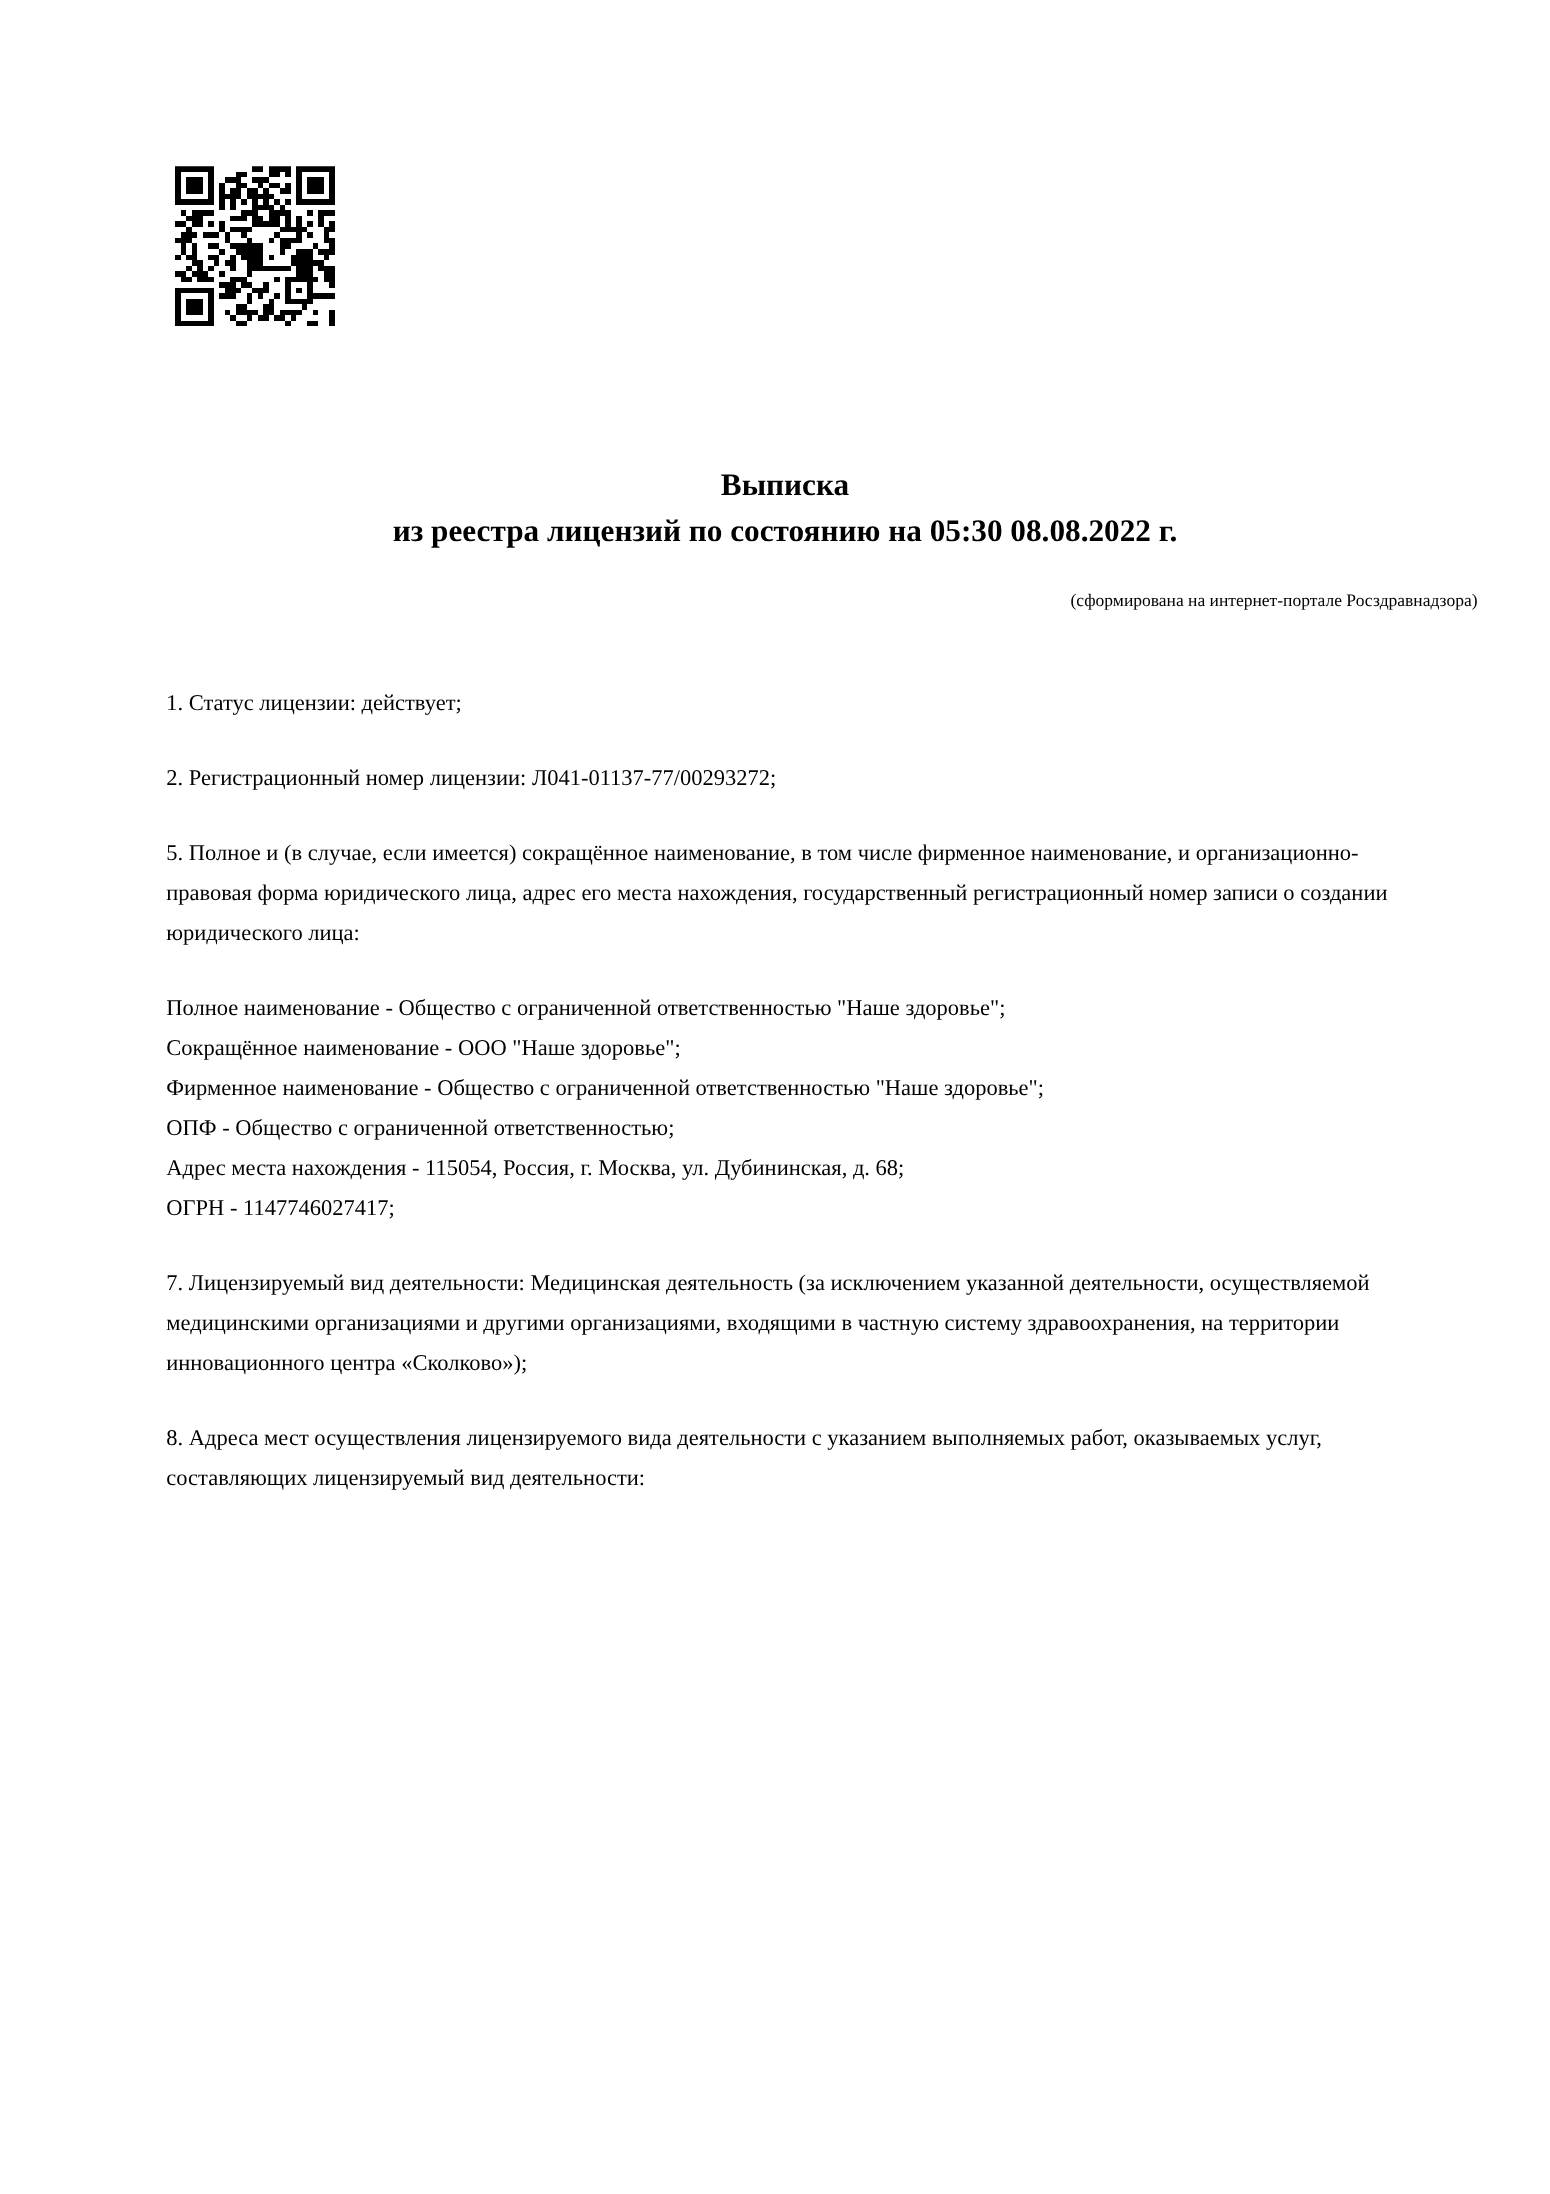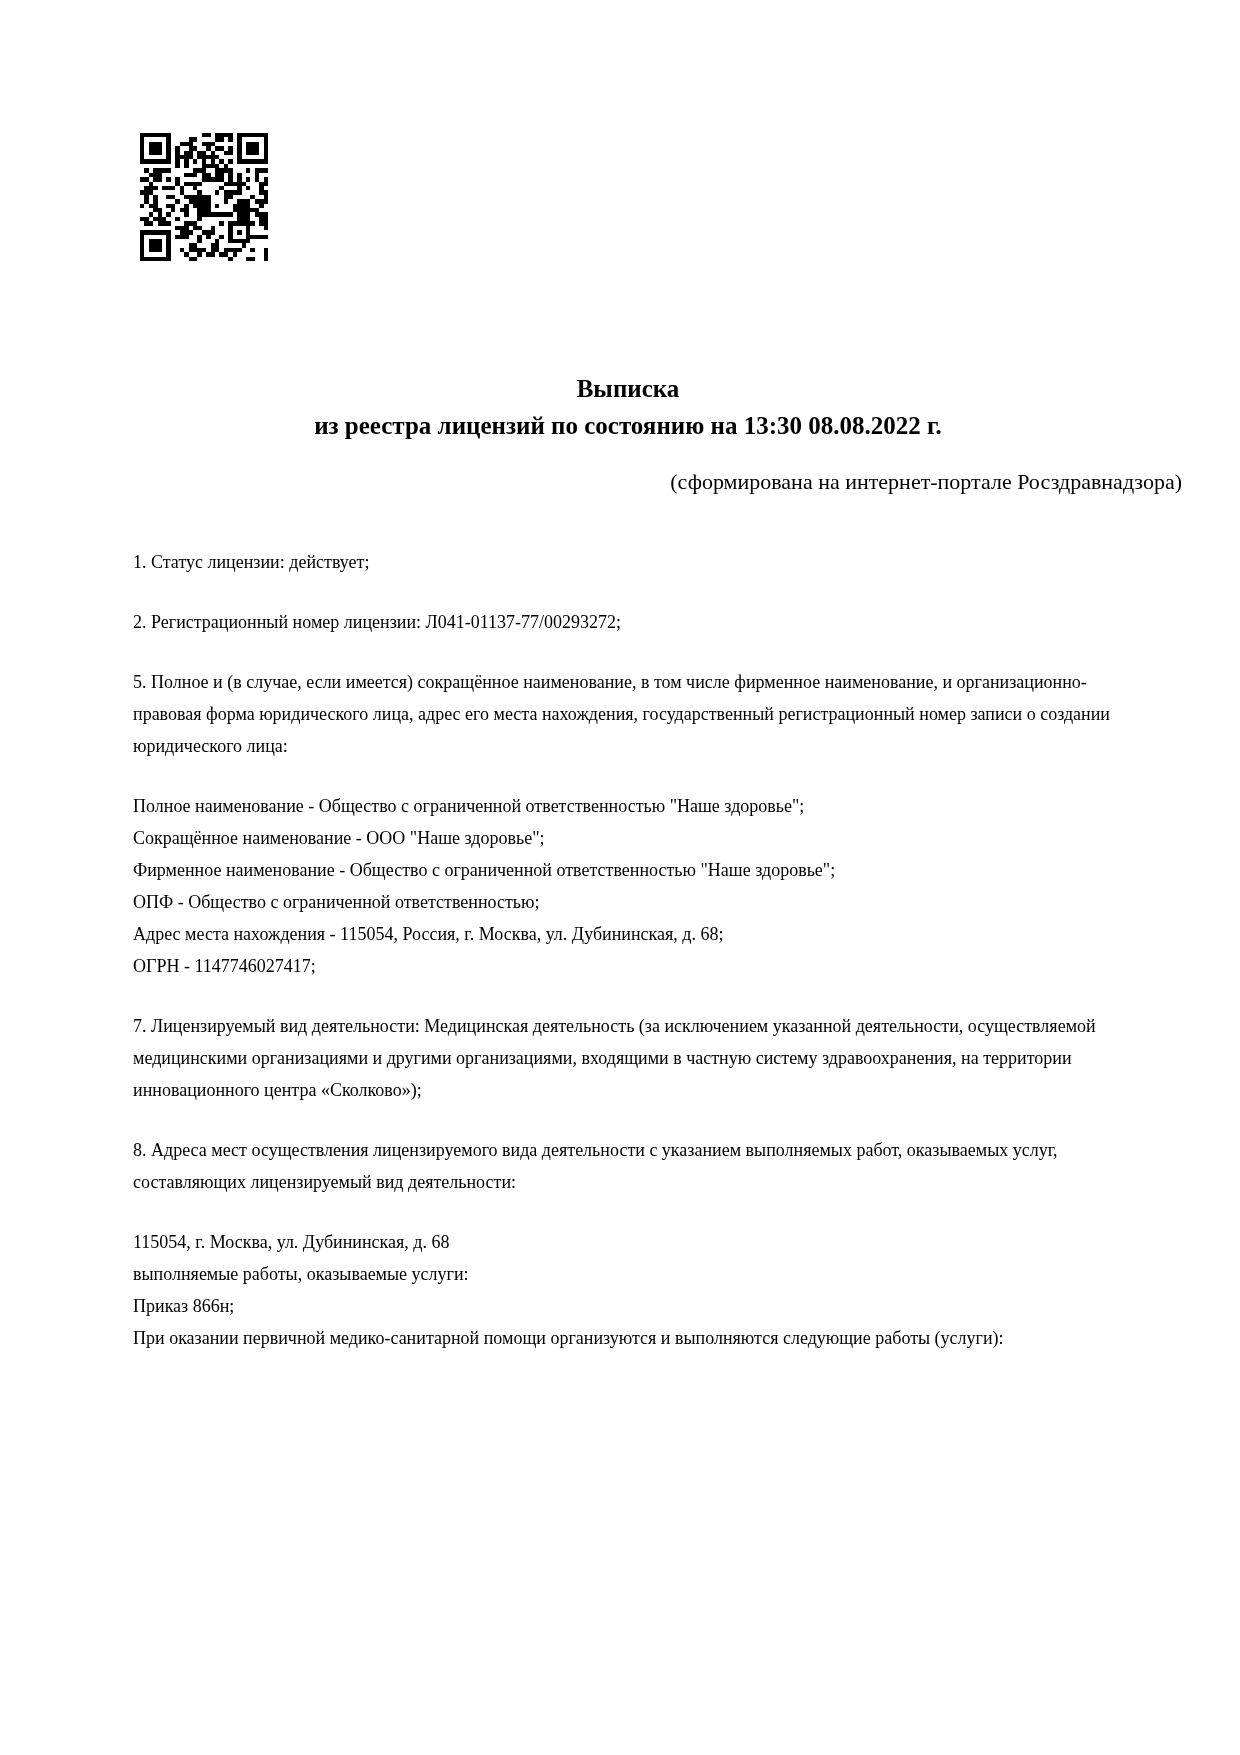--- a/index.html
+++ b/index.html
@@ -28,21 +28,21 @@
     width:990px;
     text-align:center;
     font-weight:bold;
     font-size:25px;
     line-height:37px;
   }
   .subtitle{
     position:absolute;
     top:438px;
     right:58px;
-    font-size:22px;
+    font-size:14px;
     line-height:22px;
     text-align:right;
   }
   .body-text{
     position:absolute;
     left:133px;top:513px;
     width:1005px;
     font-size:18px;
     line-height:32px;
   }
@@ -467,36 +467,32 @@
         <rect x="12" y="28" width="1" height="1"></rect>
         <rect x="20" y="28" width="1" height="1"></rect>
         <rect x="24" y="28" width="1" height="1"></rect>
         <rect x="25" y="28" width="1" height="1"></rect>
         <rect x="28" y="28" width="1" height="1"></rect>
       </svg>
     </div>
 
   <div class="title-block">
     <div>Выписка</div>
-    <div>из реестра лицензий по состоянию на 13:30 08.08.2022 г.</div>
+    <div>из реестра лицензий по состоянию на 05:30 08.08.2022 г.</div>
   </div>
 
   <div class="subtitle">(сформирована на интернет-портале Росздравнадзора)</div>
 
   <div class="body-text">
     <p>1. Статус лицензии: действует;</p>
     <p>2. Регистрационный номер лицензии: Л041-01137-77/00293272;</p>
     <p>5. Полное и (в случае, если имеется) сокращённое наименование, в том числе фирменное наименование, и организационно-правовая форма юридического лица, адрес его места нахождения, государственный регистрационный номер записи о создании юридического лица:</p>
     <p>Полное наименование - Общество с ограниченной ответственностью "Наше здоровье";
 Сокращённое наименование - ООО "Наше здоровье";
 Фирменное наименование - Общество с ограниченной ответственностью "Наше здоровье";
 ОПФ - Общество с ограниченной ответственностью;
 Адрес места нахождения - 115054, Россия, г. Москва, ул. Дубининская, д. 68;
 ОГРН - 1147746027417;</p>
     <p>7. Лицензируемый вид деятельности: Медицинская деятельность (за исключением указанной деятельности, осуществляемой медицинскими организациями и другими организациями, входящими в частную систему здравоохранения, на территории инновационного центра «Сколково»);</p>
     <p>8. Адреса мест осуществления лицензируемого вида деятельности с указанием выполняемых работ, оказываемых услуг, составляющих лицензируемый вид деятельности:</p>
-    <p>115054, г. Москва, ул. Дубининская, д. 68
-выполняемые работы, оказываемые услуги:
-Приказ 866н;
-При оказании первичной медико-санитарной помощи организуются и выполняются следующие работы (услуги):</p>
   </div>
 
 </div>
 
 </body></html>

